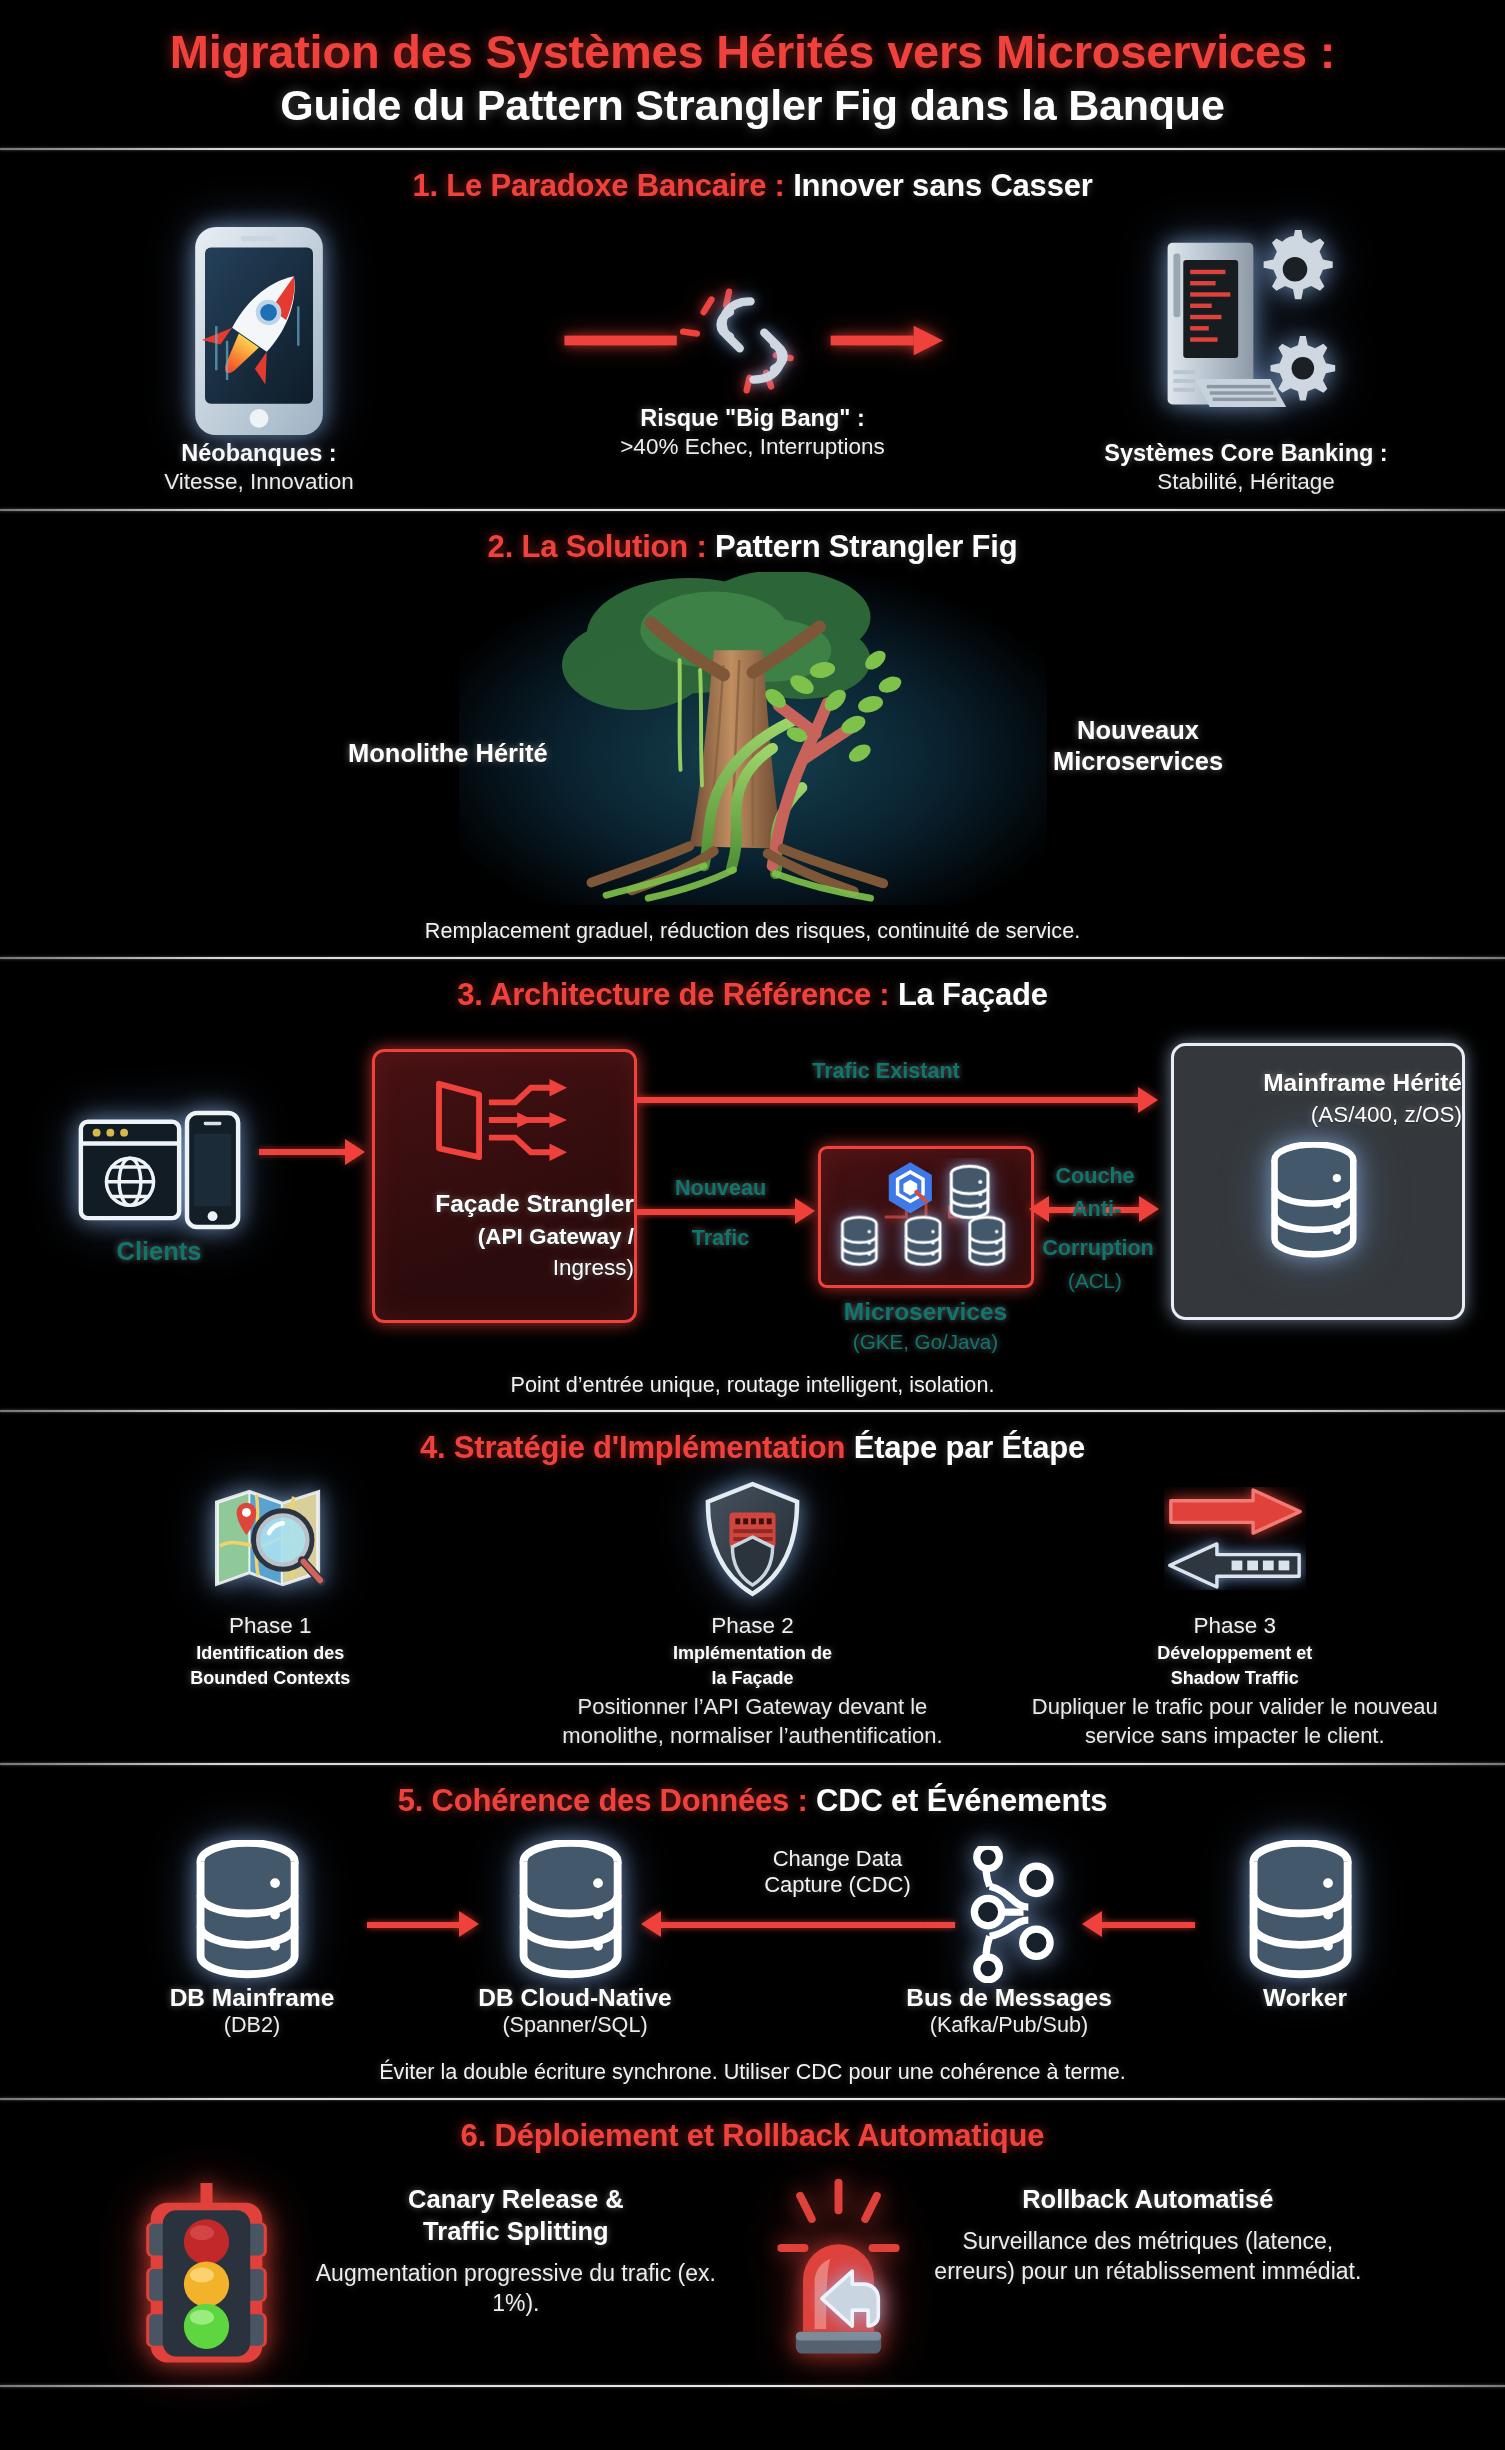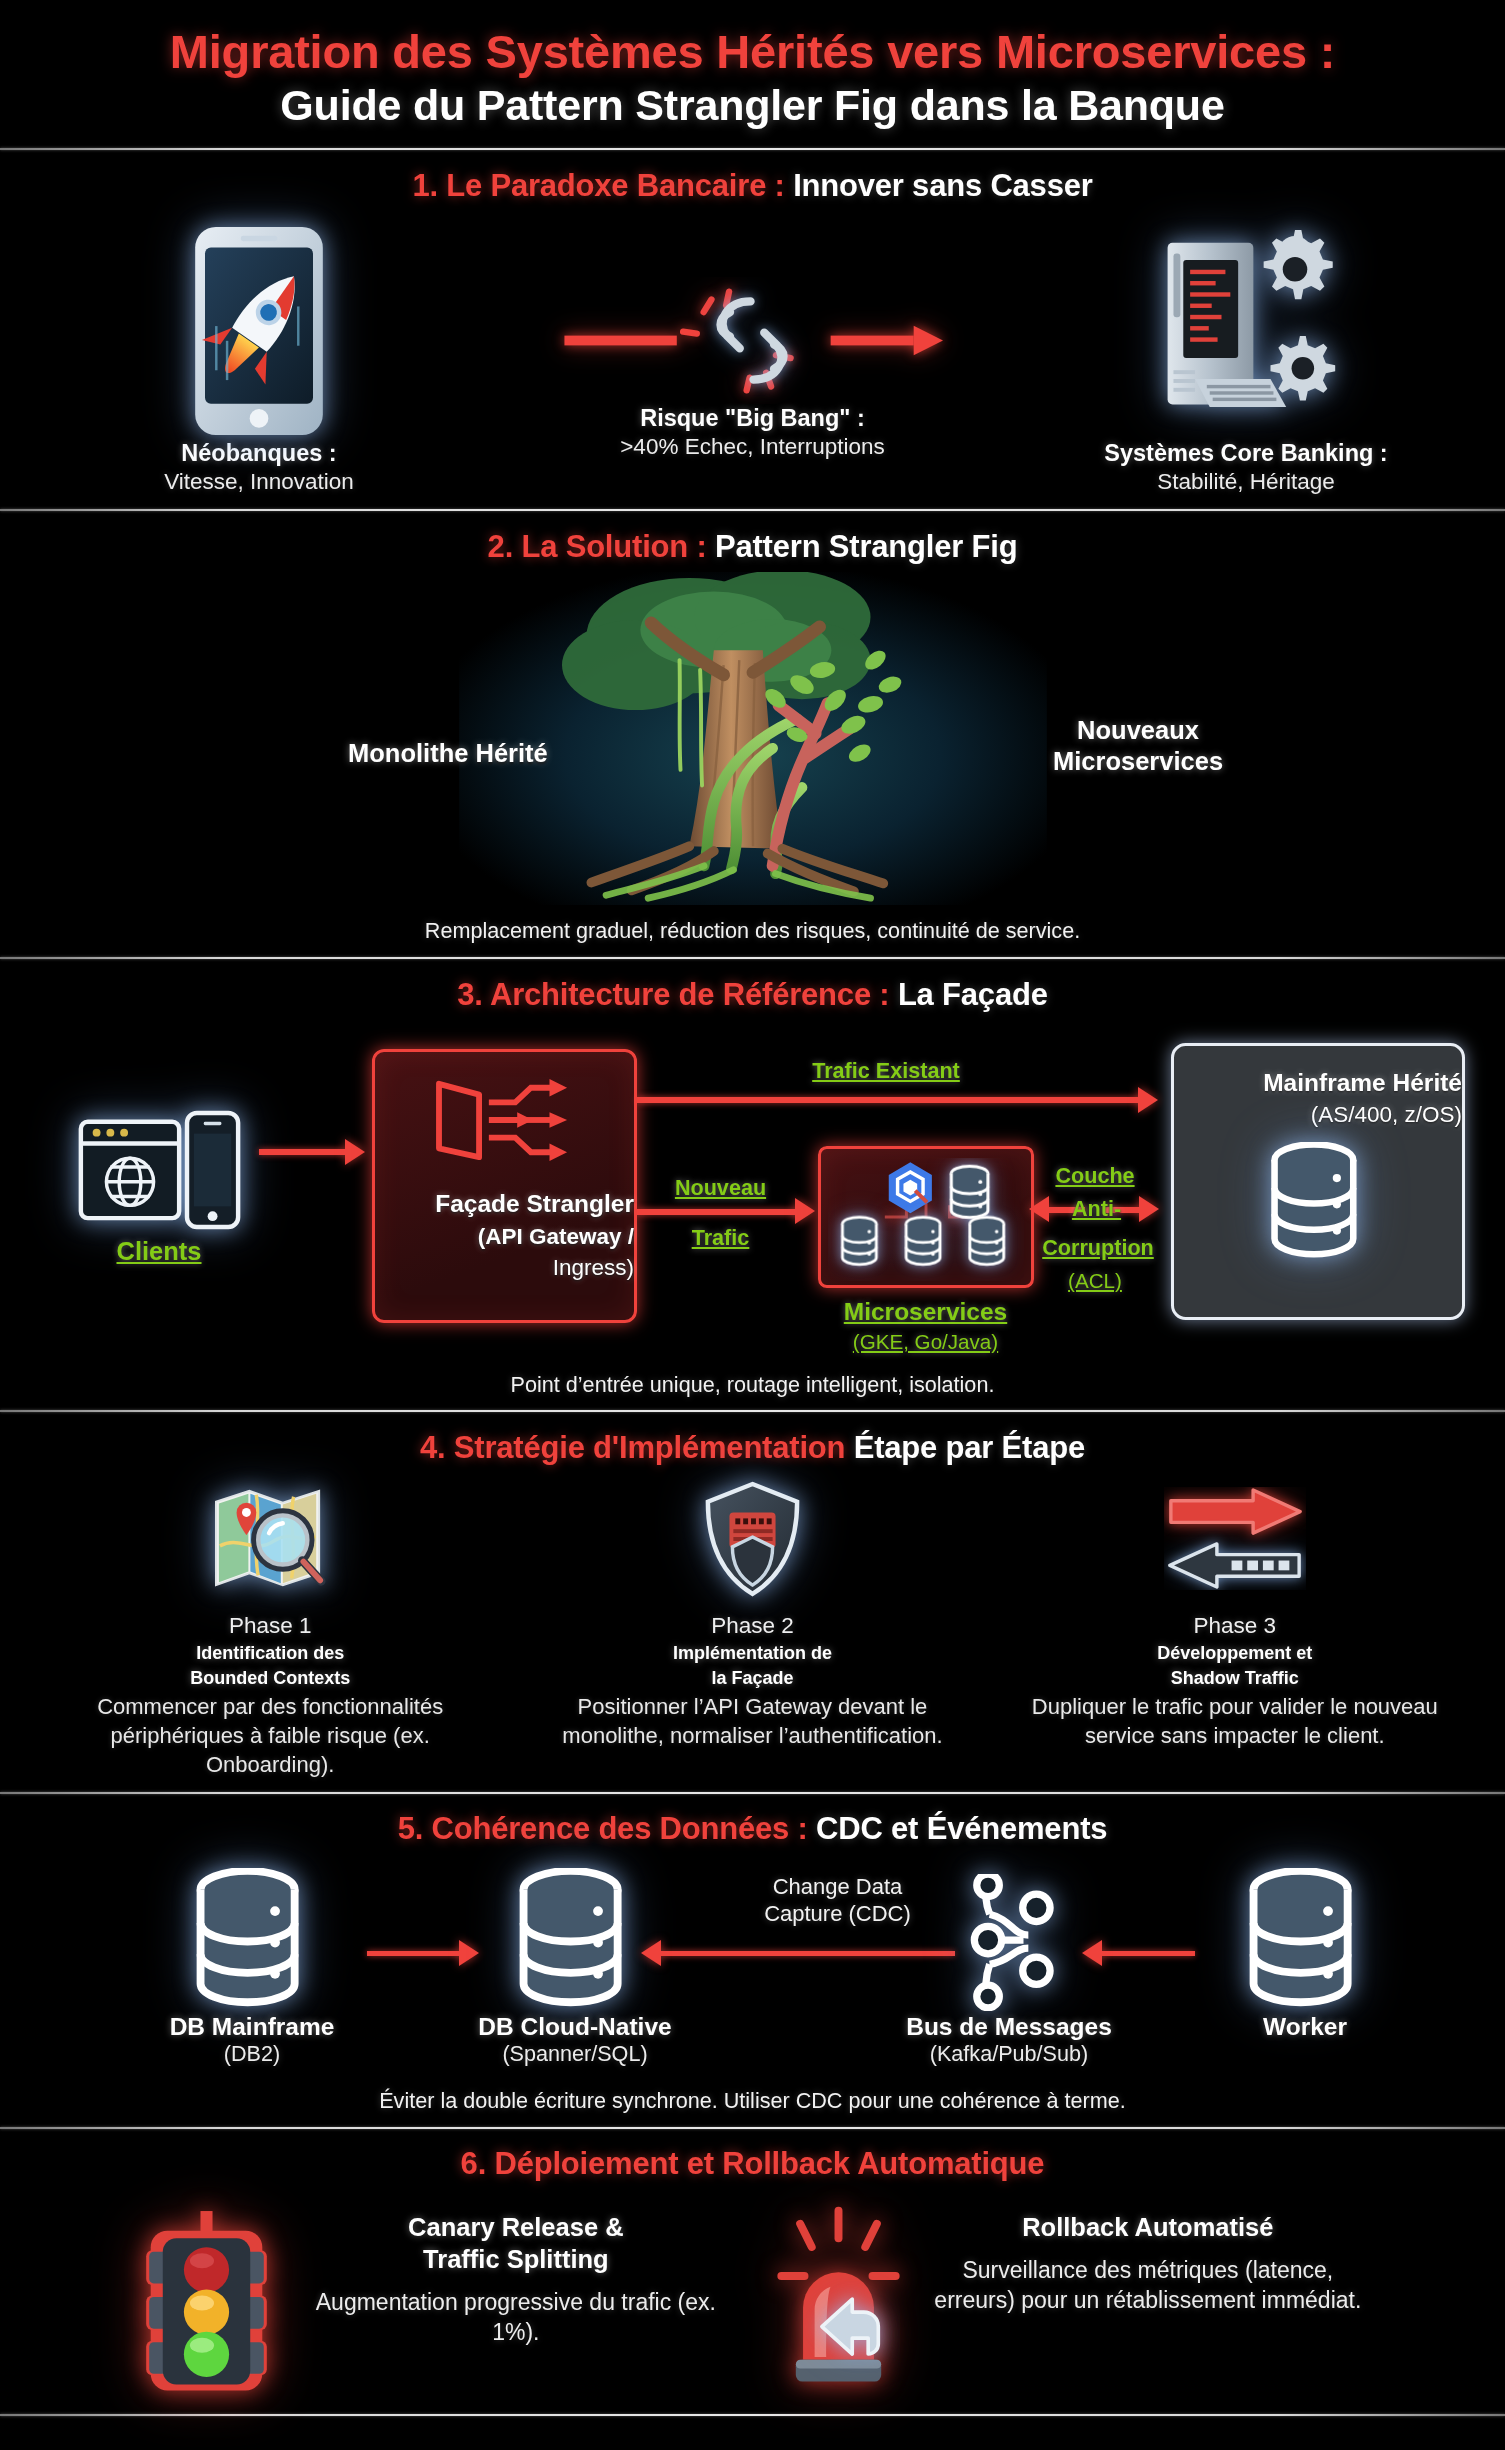--- a/index.html
+++ b/index.html
@@ -58,22 +58,22 @@
   .box-red { position:absolute; border:3.4px solid #f0423c; border-radius:12px;
      background: linear-gradient(160deg,#471113,#2c0b0c 70%);
      box-shadow: 0 0 16.7px rgba(240,66,60,.75), inset 0 0 29px rgba(240,66,60,.12); }
   .box-gray { position:absolute; border:3.4px solid #e9eef5; border-radius:14.7px;
      background:#34383c; box-shadow: 0 0 16.7px rgba(190,215,255,.6); }
   .arrow-line { position:absolute; height:5.9px; background:#f0423c; box-shadow: 0 0 6.9px rgba(240,66,60,.7); }
   .arrow-head { position:absolute; width:0; height:0; border-top:13.7px solid transparent;
      border-bottom:13.7px solid transparent; filter: drop-shadow(0 0 4.9px rgba(240,66,60,.7)); }
   .ah-right { border-left:20.6px solid #f0423c; }
   .ah-left  { border-right:20.6px solid #f0423c; }
-  .s3-lbl { position:absolute; color:#84cc16; font-weight:700; font-size:21.6px; line-height:1.24;
-     text-align:center; text-shadow: 0 0 6.9px rgba(255,255,255,.4), 0 1px 2.5px #000; text-decoration: underline; }
+  .s3-lbl { position:absolute; color:#0f766e; font-weight:700; font-size:21.6px; line-height:1.24;
+     text-align:center; text-shadow: 0 0 6.9px rgba(255,255,255,.4), 0 1px 2.5px #000; }
   .s3-sub { font-weight:400; font-size:20.6px; }
   .box-title { position:absolute; left:0; right:0; color:#fff; text-align:right; font-weight:700;
      font-size:24.5px; line-height:1.22; text-shadow:0 0 6.9px rgba(255,255,255,.4),0 1px 2.5px #000; }
 
   
   .s4-row { display:flex; justify-content:space-around; align-items:flex-start; padding-top: 3.9px; }
   .s4-col { width: 441px; text-align:center; }
   .s4-ico { height: 123px; display:flex; align-items:center; justify-content:center; margin-bottom: 10.8px; }
   .s4-ph  { color:#f0f0f0; font-size:22.5px; line-height:1.3;
       text-shadow: 0 0 5.9px rgba(255,255,255,.28), 0 1px 2.5px #000; }
@@ -528,21 +528,20 @@
             <circle cx="150" cy="118" r="50" fill="#a9e0f2" opacity=".9"></circle>
             <circle cx="150" cy="118" r="50" fill="none" stroke="#b9c2c9" stroke-width="9"></circle>
             <path d="M122 104 a36 36 0 0 1 28 -20" stroke="#fff" stroke-width="9" fill="none" stroke-linecap="round"></path>
             <line x1="190" y1="160" x2="228" y2="202" stroke="#2c3440" stroke-width="18" stroke-linecap="round"></line>
             <line x1="192" y1="162" x2="226" y2="200" stroke="#d0635c" stroke-width="12" stroke-linecap="round"></line>
           </svg>
         </div>
         <div class="s4-ph">Phase 1</div>
         <div class="s4-h">Identification des</div>
         <div class="s4-h">Bounded Contexts</div>
-        <div class="s4-d">Commencer par des fonctionnalités périphériques à faible risque (ex. Onboarding).</div>
       </div>
 
       <div class="s4-col">
         <div class="s4-ico">
           <svg width="103" height="118" viewBox="0 0 210 240" class="glow-white">
             <defs>
                 <linearGradient id="shg" x1="0" y1="0" x2="1" y2="1">
               <stop offset="0" stop-color="#46525f"></stop>
                   <stop offset="1" stop-color="#232b33"></stop>
                 </linearGradient>

